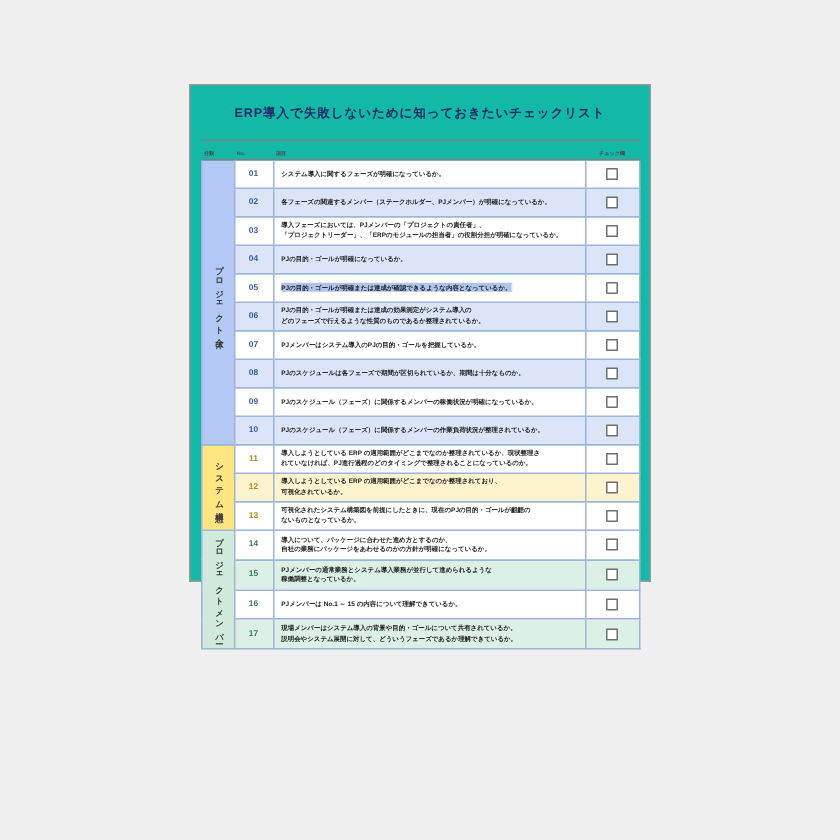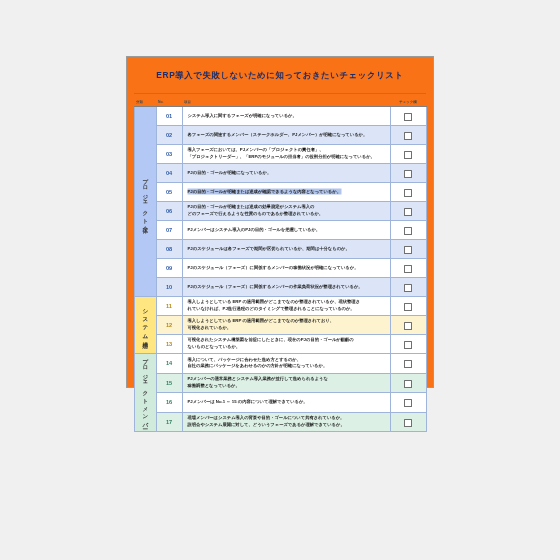--- a/index.html
+++ b/index.html
@@ -9,21 +9,21 @@
     font-family:"Liberation Sans","DejaVu Sans",sans-serif;
     overflow:hidden;
   }
   #canvas{position:relative;width:560px;height:560px;}
 
   
   #page{
     position:absolute;
     left:126px;top:56px;
     width:308px;height:332px;
-    background:#f97316;
+    background:#14b8a6;
     border:1px solid #9a9a9a;
     box-sizing:border-box;
     padding:0;
   }
 
   #title-wrap{
     height:36px;
     display:flex;align-items:center;justify-content:center;
   }
   #doc-title{

